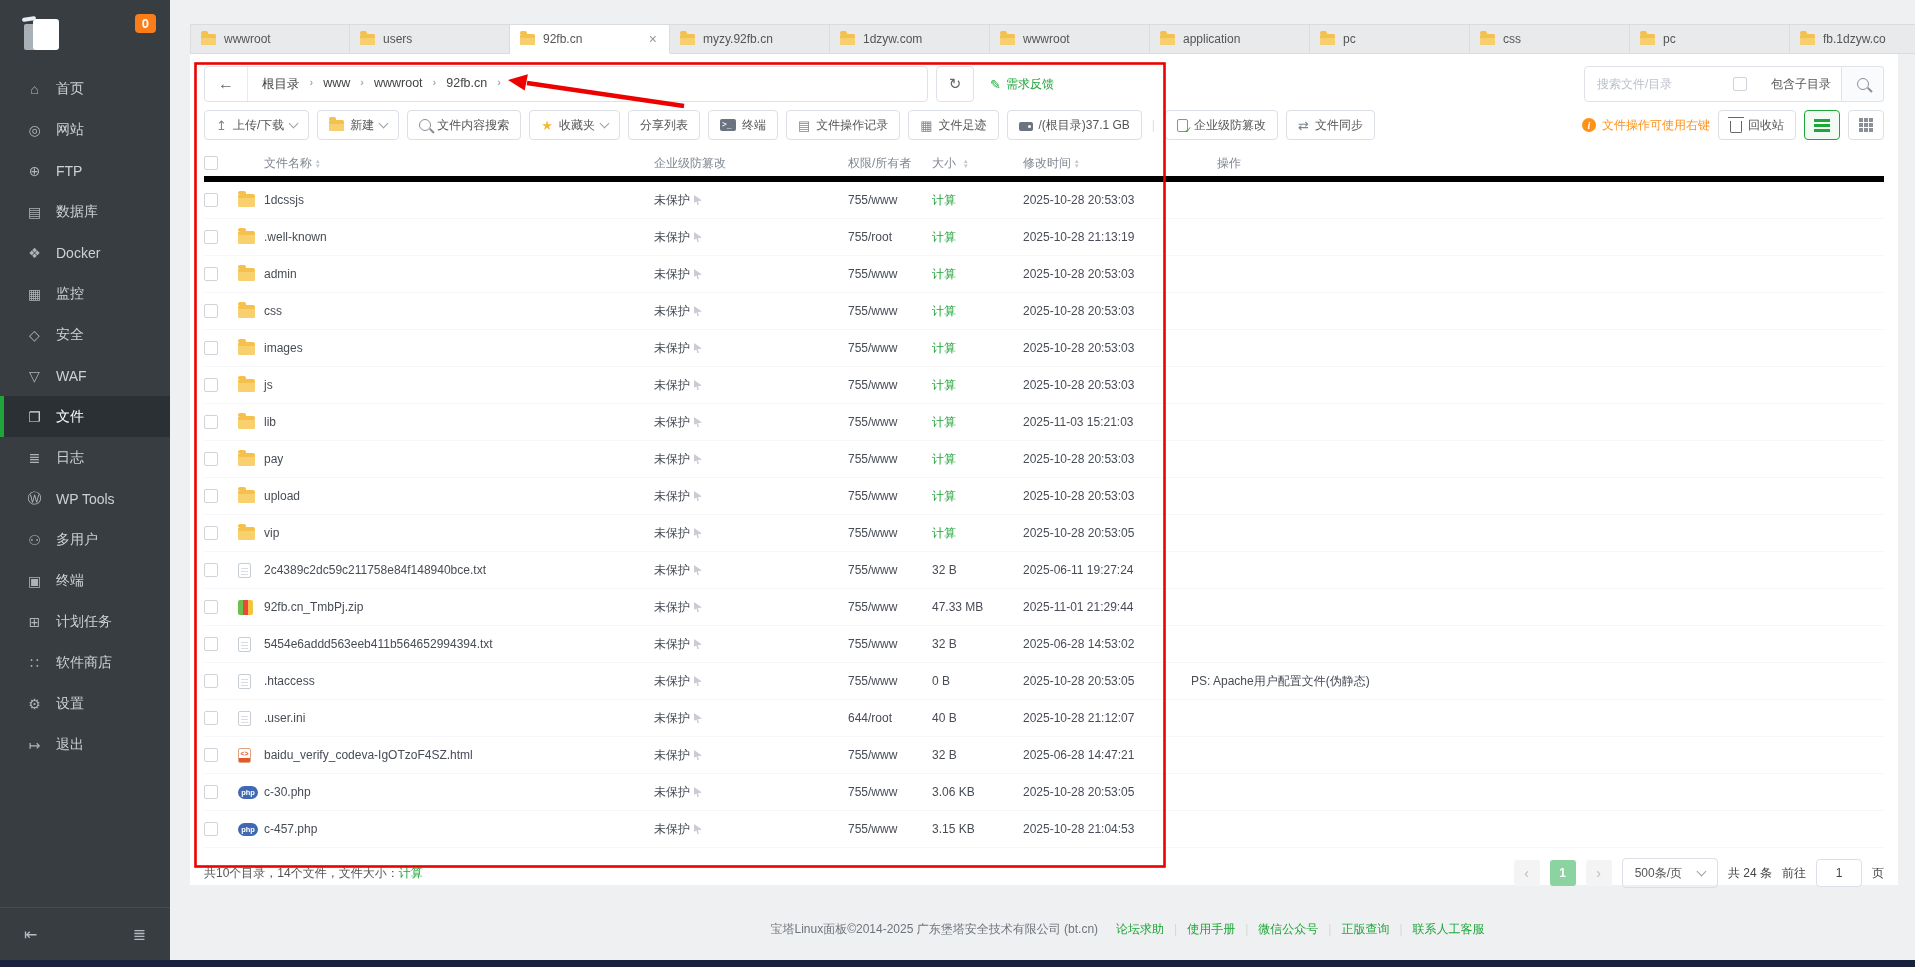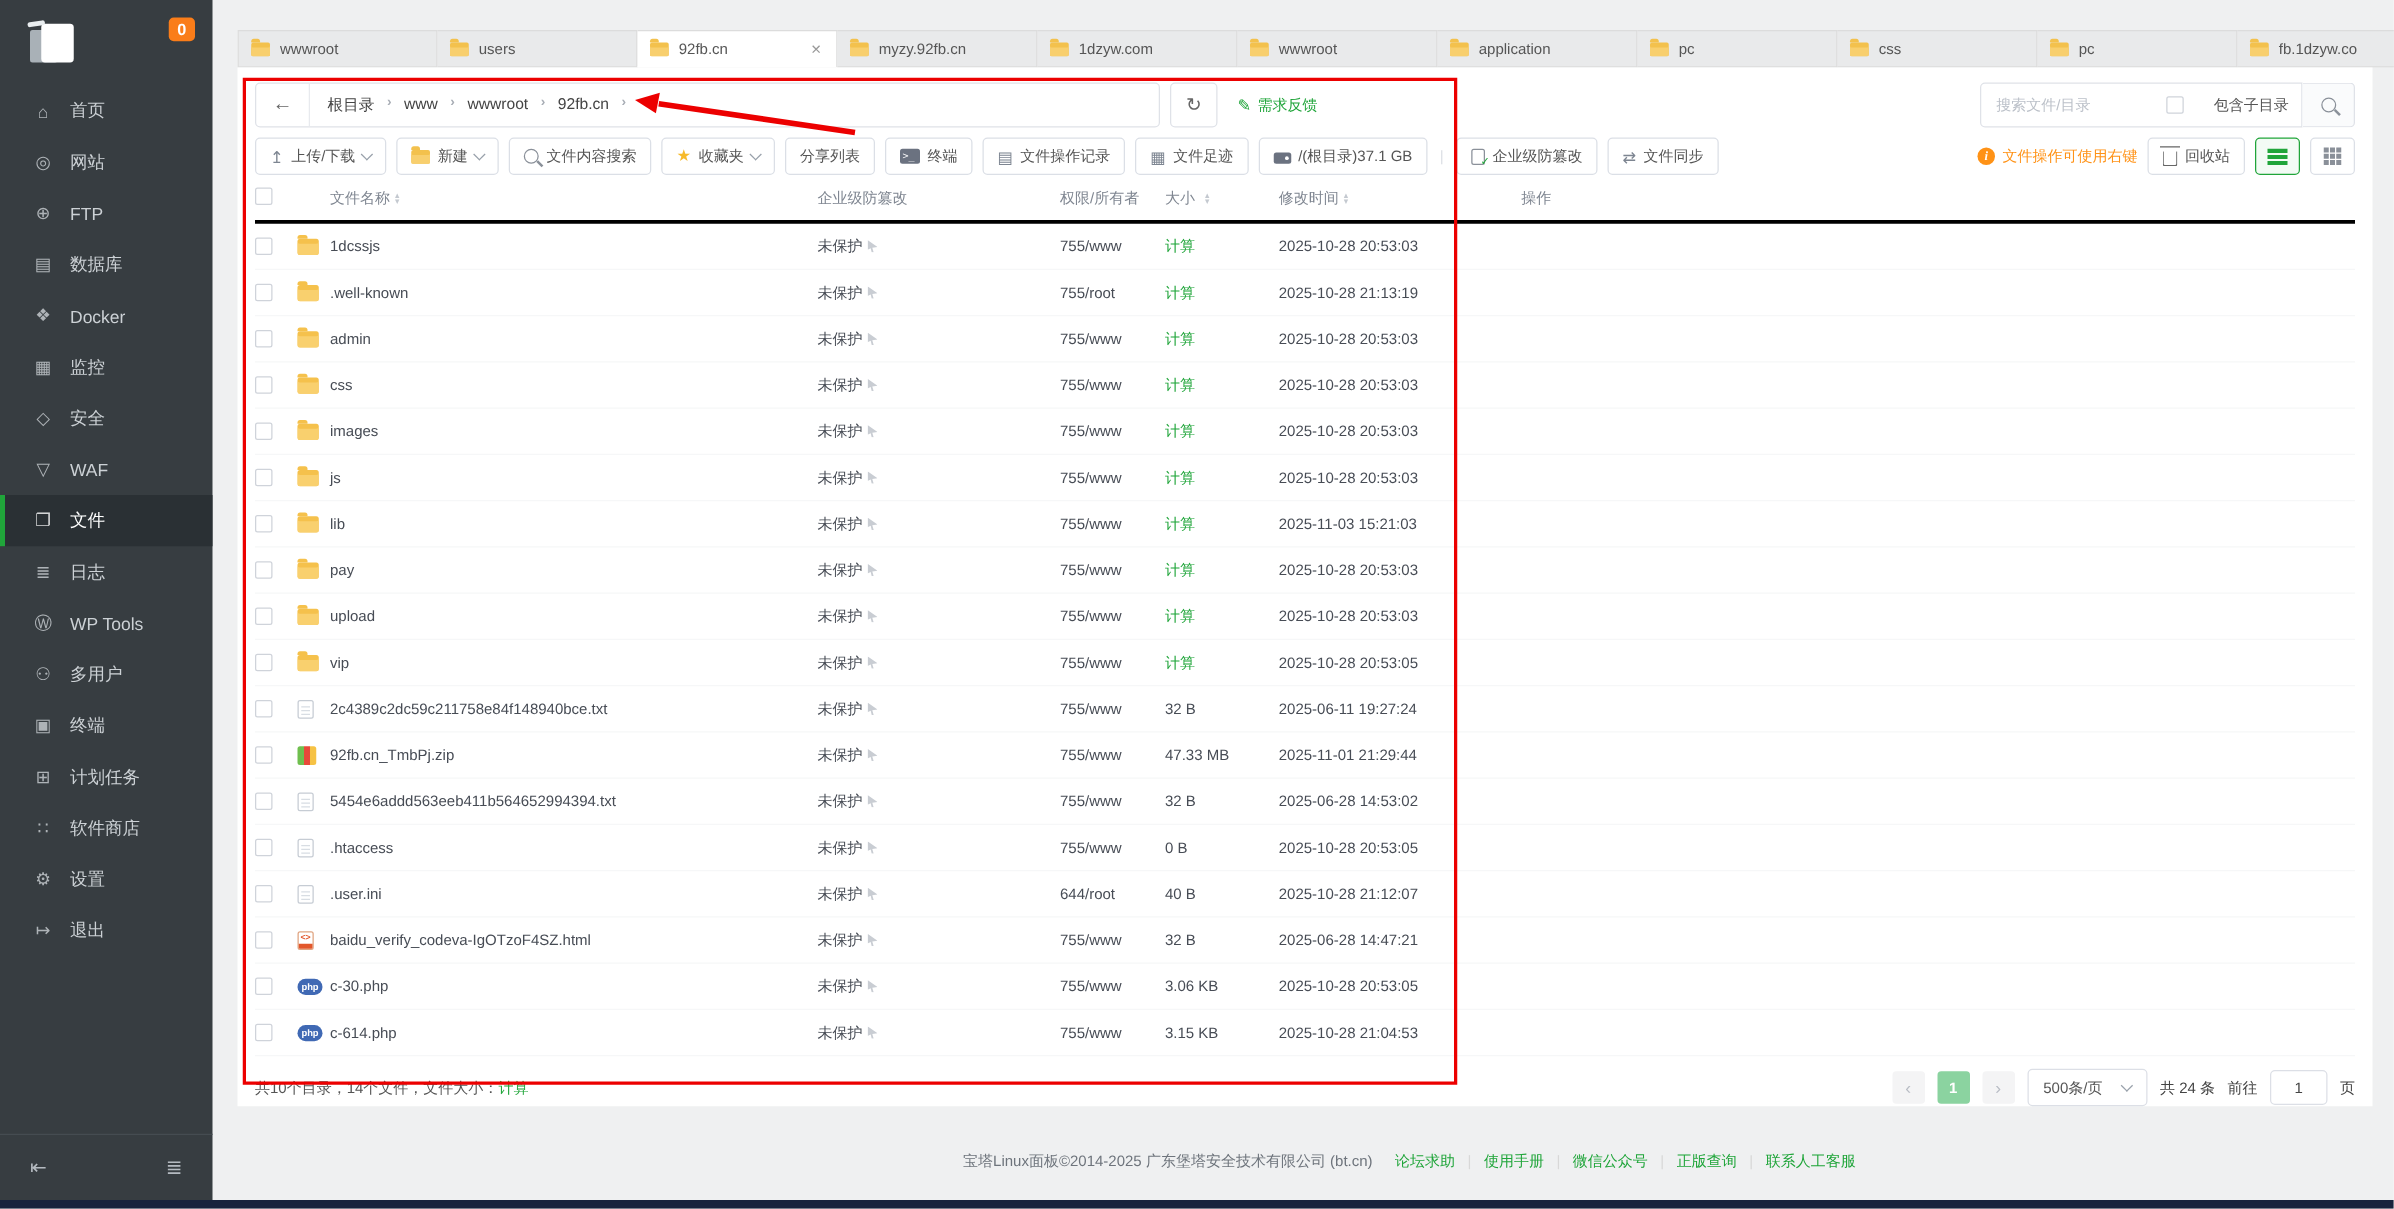--- a/index.html
+++ b/index.html
@@ -86,21 +86,21 @@
         box-shadow:5px 0,10px 0,0 5px,5px 5px,10px 5px,0 10px,5px 10px,10px 10px}
   .ic-term{width:16px;height:12px;background:#6b7280;border-radius:2px;color:#fff;font-size:8px;line-height:12px;
         padding-left:2px;box-sizing:border-box;font-family:"DejaVu Sans Mono",monospace}
   .ic-term::after{content:'>_'}
   .ic-disk{width:14px;height:9px;background:#6b7280;border-radius:2px;position:relative;margin-top:2px}
   .ic-disk::after{content:'';position:absolute;right:2px;top:3px;width:3px;height:3px;border-radius:50%;background:#fff}
   .ic-doc{width:11px;height:13px;border:1.3px solid #8a9099;border-radius:2px;position:relative;box-sizing:border-box}
   .ic-doc::after{content:'✓';color:#20a53a;font-size:9px;position:absolute;right:-5px;bottom:-4px;font-weight:bold}
 
   
-  .thead{display:flex;align-items:flex-start;height:26px;margin:0 14px;color:#7f8691;border-bottom:3px solid #000000}
+  .thead{display:flex;align-items:center;height:26px;margin:0 14px;color:#7f8691;border-bottom:6px solid #000000}
   .col-ck{width:34px;flex:none;display:flex;align-items:center}
   .col-ic{width:26px;flex:none;display:flex;align-items:center}
   .col-name{width:390px;flex:none;display:flex;align-items:center;gap:4px}
   .col-prot{width:194px;flex:none;display:flex;align-items:center;gap:4px}
   .col-perm{width:84px;flex:none}
   .col-size{width:91px;flex:none;display:flex;align-items:center;gap:8px}
   .col-time{width:168px;flex:none;display:flex;align-items:center;gap:4px}
   .col-note{flex:1}
   .col-act{width:50px;flex:none;text-align:right}
   .sort{display:inline-flex;flex-direction:column;line-height:5px}
@@ -742,20 +742,21 @@
             <span>未保护</span>
             <span class="hand"></span>
           </span>
           <span class="col-perm"><span>755/www</span></span>
           <span class="col-size">
             <span>0 B</span>
           </span>
           <span class="col-time">
             <span>2025-10-28 20:53:05</span>
           </span>
+          <span class="col-note"><span>PS: Apache用户配置文件(伪静态)</span></span>
           <span class="col-act"></span>
         </div>
         <div class="trow">
           <span class="col-ck">
             <span class="ckbox"></span>
           </span>
           <span class="col-ic">
             <span class="fi fi-file"></span>
           </span>
           <span class="col-name">
@@ -823,21 +824,21 @@
           <span class="col-act"></span>
         </div>
         <div class="trow">
           <span class="col-ck">
             <span class="ckbox"></span>
           </span>
           <span class="col-ic">
             <span class="fi fi-php"></span>
           </span>
           <span class="col-name">
-            <span class="fname">c-614.php</span>
+            <span class="fname">c-457.php</span>
           </span>
           <span class="col-prot">
             <span>未保护</span>
             <span class="hand"></span>
           </span>
           <span class="col-perm"><span>755/www</span></span>
           <span class="col-size">
             <span>3.15 KB</span>
           </span>
           <span class="col-time">

